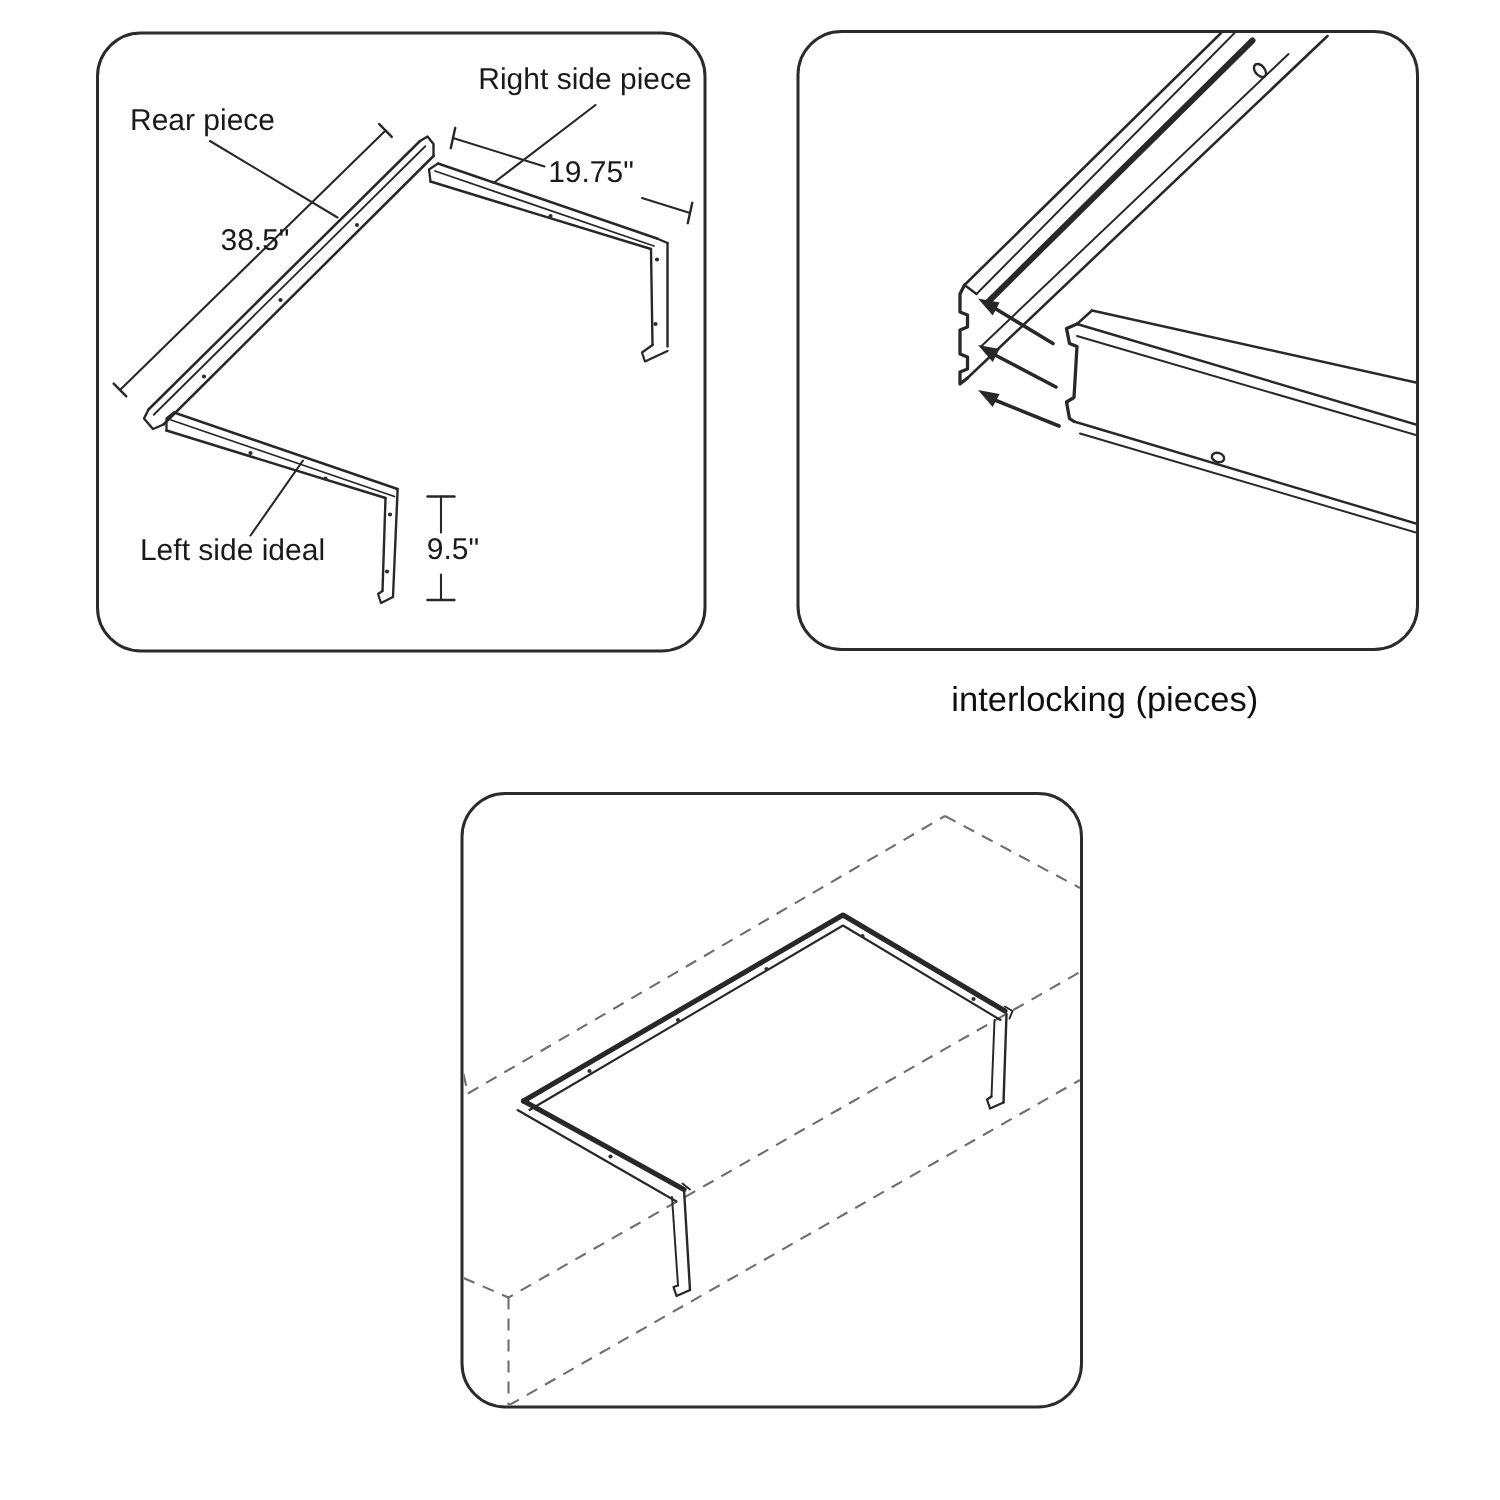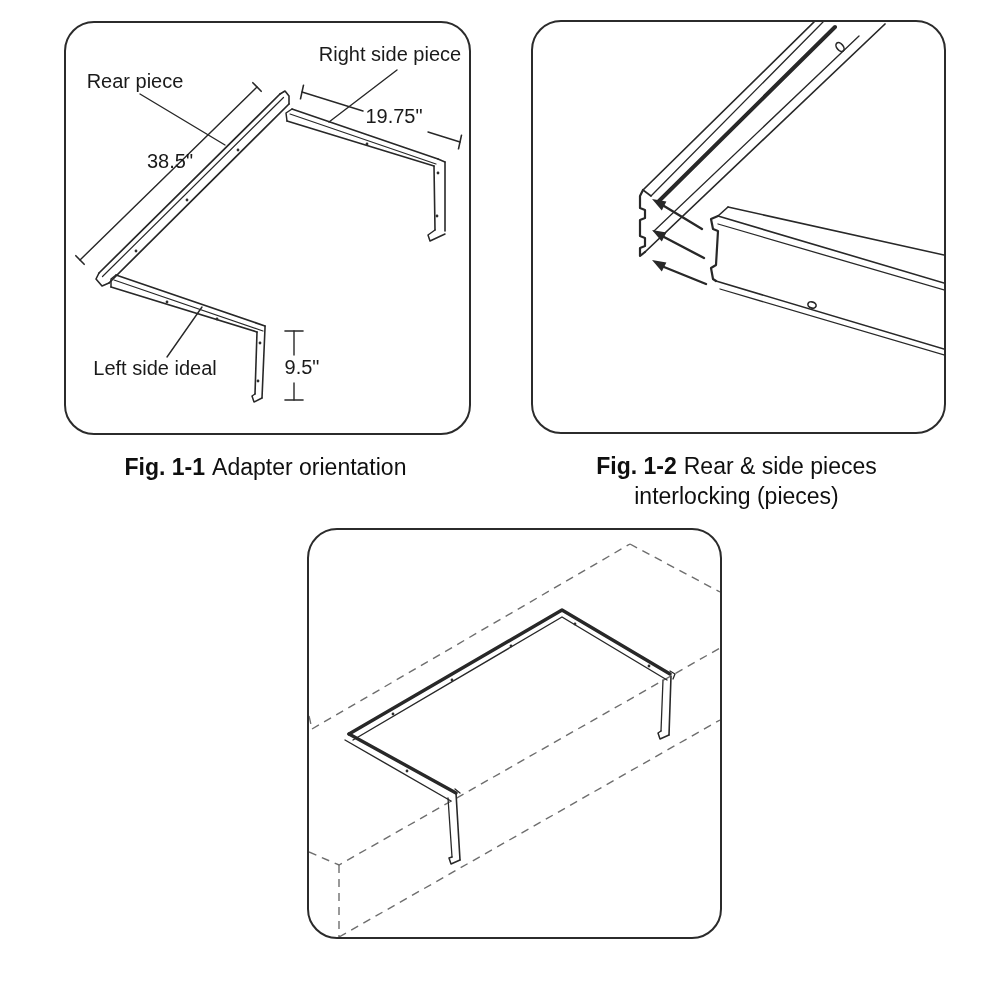--- a/index.html
+++ b/index.html
@@ -177,25 +177,19 @@
         <circle class="dot" cx="84" cy="184" r="1.4"></circle>
         <circle class="dot" cx="143" cy="150" r="1.4"></circle>
         <circle class="dot" cx="202" cy="116" r="1.4"></circle>
         <circle class="dot" cx="266" cy="94" r="1.4"></circle>
         <circle class="dot" cx="340" cy="136" r="1.4"></circle>
         <circle class="dot" cx="98" cy="241" r="1.4"></circle>
       </g>
     </svg>
   </section>
 
-  <div class="caption" id="caption1">
-    <span class="figno">Fig. 1-1</span><span>Adapter orientation</span>
-  </div>
 
   <div class="caption" id="caption2">
-    <div>
-      <span class="figno">Fig. 1-2</span><span>Rear &amp; side pieces</span>
-    </div>
     <div>interlocking (pieces)</div>
   </div>
 
 
 </div>
 
 </body></html>

